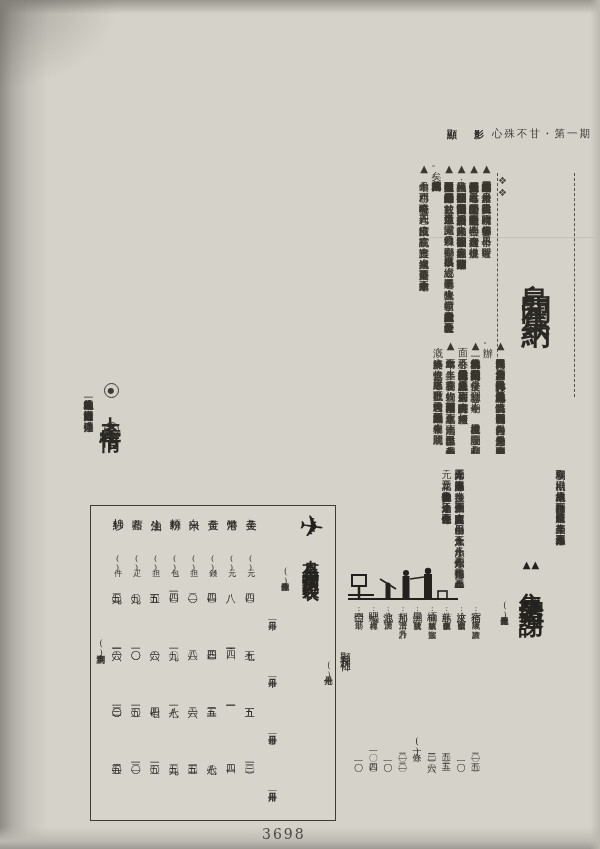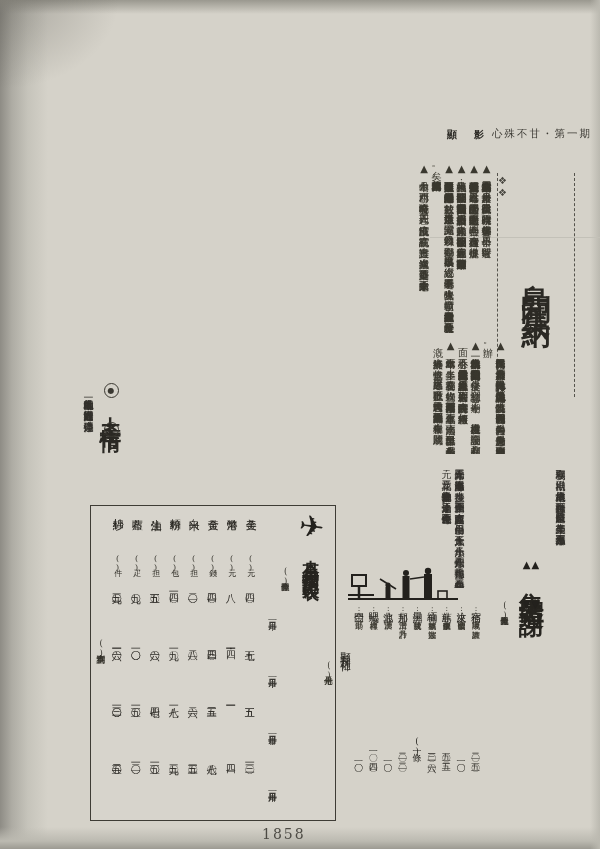--- a/index.html
+++ b/index.html
@@ -339,13 +339,13 @@
     <div class="donor">
       <div class="d-place vtext">金門</div>
       <div class="d-dots vtext">⋮</div>
       <div class="d-names vtext">邵丁助</div>
       <div class="d-amt vtext">一〇〇</div>
     </div>
   </div>
 <div class="abs vtext" id="signoff">顯影月刊社佈</div>
 <div class="abs vtext" id="date-note">(卅七年十二月)</div>
 
-<div class="abs" id="page-number">1858</div>
+<div class="abs" id="page-number">3698</div>
 
 </body></html>

